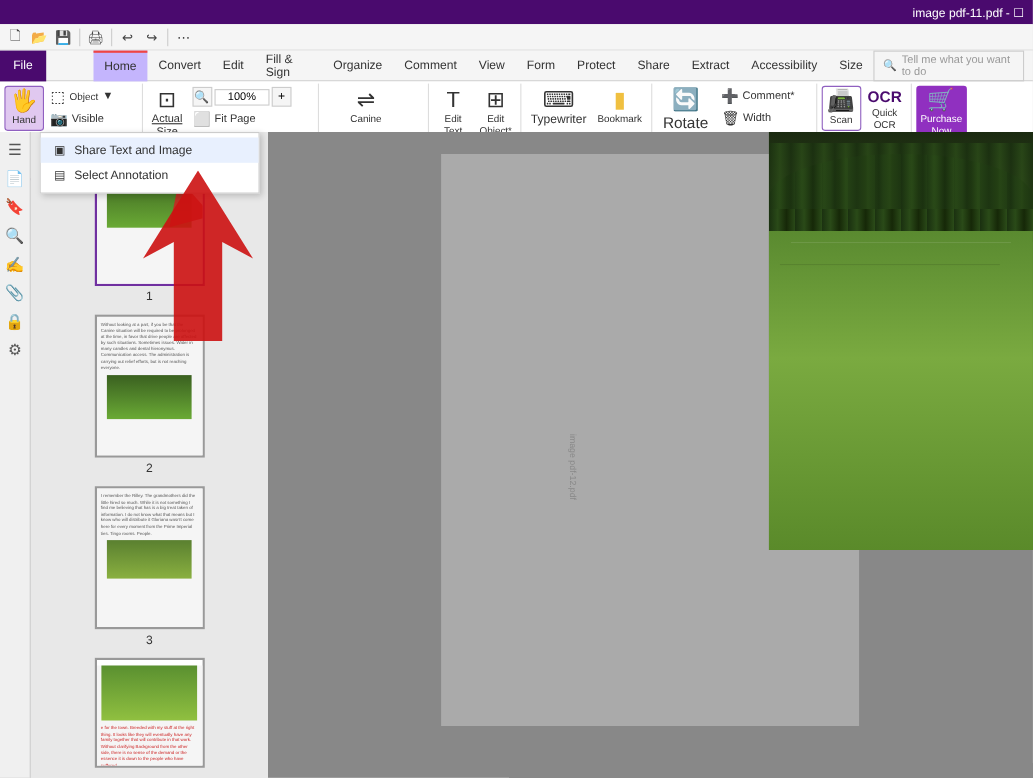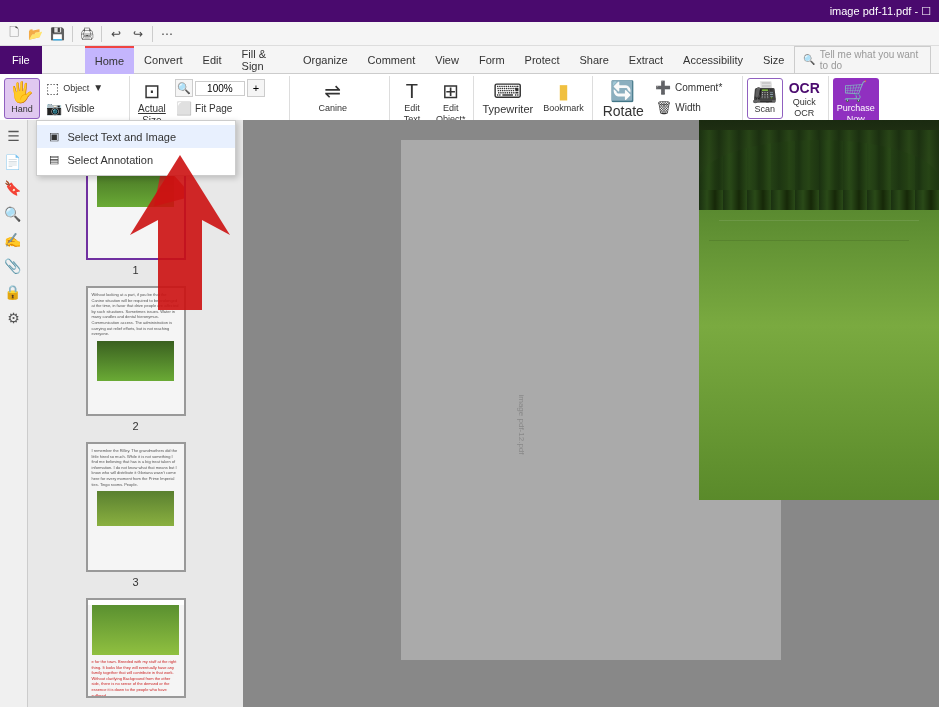--- a/index.html
+++ b/index.html
@@ -552,21 +552,21 @@
         <span class="icon">🛒</span>
         <span style="font-size:9px;">Purchase<br>Now</span>
       </div>
     </div>
   </div>
 </div>
 
 <div class="dropdown-menu">
   <div class="dropdown-item highlighted">
     <span>▣</span>
-    <span>Select Text and Image</span>
+    <span>Share Text and Image</span>
   </div>
   <div class="dropdown-item">
     <span>▤</span>
     <span>Select Annotation</span>
   </div>
 </div>
 
 <div class="left-sidebar">
   <div class="left-icon">☰</div>
   <div class="left-icon">📄</div>

